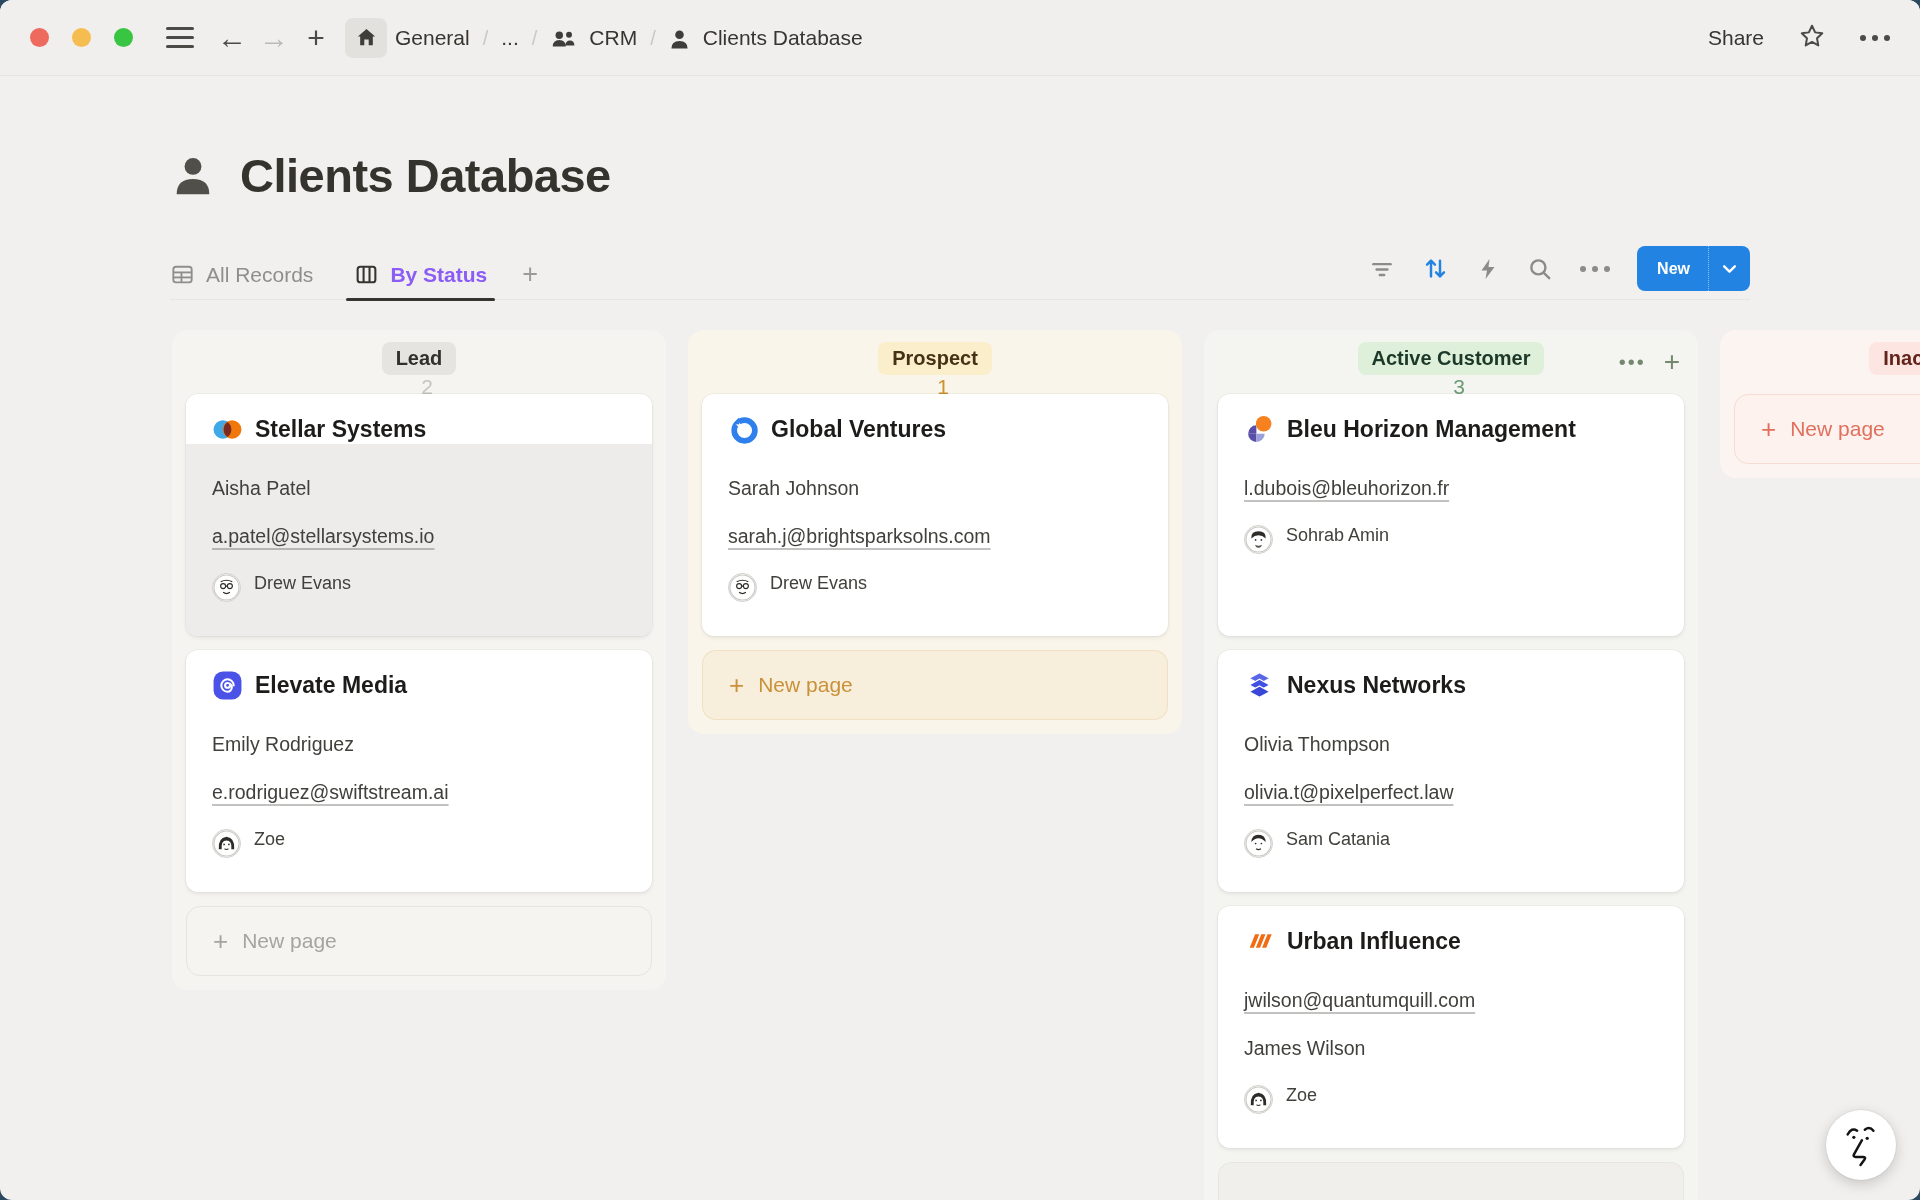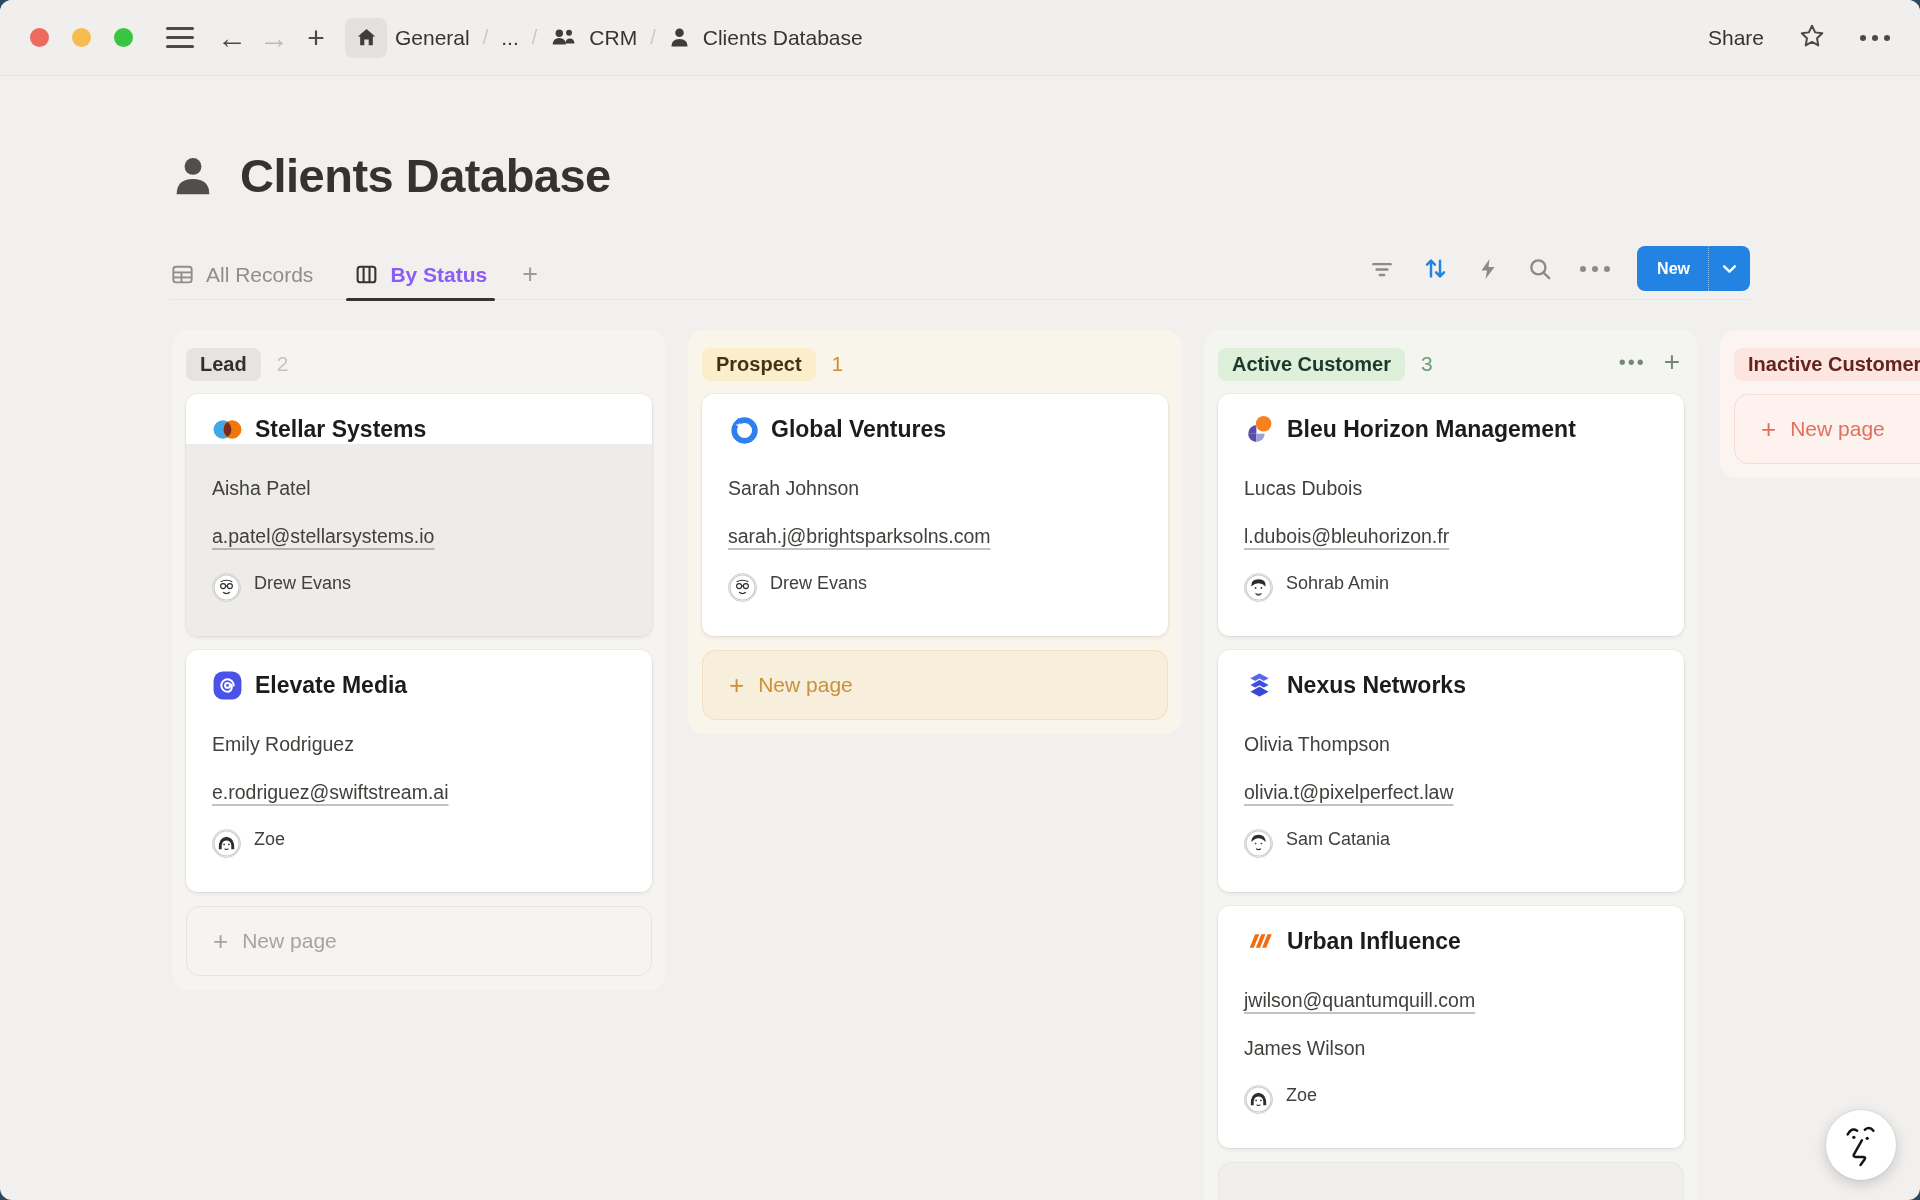--- a/index.html
+++ b/index.html
@@ -13,21 +13,21 @@
   .traffic{display:flex;gap:23px;align-items:center;margin-right:26px;}
   .light{width:19px;height:19px;border-radius:50%;}
   .light.red{background:#ee6a5f;} .light.yellow{background:#f5bd4f;} .light.green{background:#38c541;}
   .tbtn{display:flex;align-items:center;justify-content:center;width:42px;height:42px;border-radius:8px;
         font-size:30px;color:#4c4a46;cursor:default;}
   .burger{display:flex;flex-direction:column;gap:6px;width:42px;align-items:center;margin-right:10px;}
   .burger span{display:block;width:28px;height:3px;background:#4c4a46;border-radius:2px;}
   .arrow{font-size:30px;line-height:1;}
   .arrow.disabled{color:#bbbab6;}
   .home-chip{background:#e3e1de;border-radius:8px;width:42px;height:40px;display:flex;align-items:center;justify-content:center;margin:0 8px;}
-  .crumbs{display:flex;align-items:flex-start;gap:13px;font-size:21px;color:#37352f;white-space:nowrap;}
+  .crumbs{display:flex;align-items:flex-end;gap:13px;font-size:21px;color:#37352f;white-space:nowrap;}
   .crumb{cursor:default;}
   .crumb-sep{color:#c9c8c5;font-size:20px;}
   .crumb-ico{display:flex;align-items:center;}
   .tool-right{margin-left:auto;display:flex;align-items:center;gap:34px;}
   .share{font-size:21px;}
   .dots3{display:flex;gap:6px;align-items:center;}
   .dots3 i{width:6px;height:6px;border-radius:50%;background:#4c4a46;display:block;}
   
   .title-row{position:absolute;left:170px;top:148px;display:flex;align-items:center;gap:24px;}
   .title-text{font-size:47px;font-weight:700;letter-spacing:-0.5px;color:#35332d;}
@@ -43,21 +43,21 @@
   .cicon{display:flex;align-items:center;justify-content:center;}
   .new-btn{display:flex;align-items:stretch;background:#2383e2;border-radius:8px;height:45px;overflow:hidden;color:#fff;}
   .new-btn .label{display:flex;align-items:center;padding:0 18px 0 20px;font-size:16px;font-weight:700;}
   .new-btn .chev{display:flex;align-items:center;justify-content:center;width:42px;border-left:1px dotted rgba(255,255,255,0.5);}
   
   .col{position:absolute;top:330px;width:494px;border-radius:16px;padding:12px 14px;}
   .col-lead{left:172px;background:#f5f4f1;}
   .col-prospect{left:688px;background:#faf5ea;}
   .col-active{left:1204px;background:#f4f5f1;height:880px;}
   .col-inactive{left:1720px;background:#fcf4f1;width:500px;}
-  .col-head{display:flex;align-items:center;height:44px;margin-bottom:8px;position:relative;}
+  .col-head{display:flex;align-items:center;height:44px;margin-bottom:8px;position:relative;flex-direction:column;}
   .pill{font-size:20px;font-weight:600;padding:5px 14px;border-radius:8px;white-space:nowrap;}
   .pill-lead{background:#e5e4e1;color:#32302c;}
   .pill-prospect{background:#fbeecb;color:#453216;}
   .pill-active{background:#dff0da;color:#1c3829;}
   .pill-inactive{background:#fde6e1;color:#63241c;}
   .count{font-size:21px;margin-left:16px;}
   .count-lead{color:#c4c3c0;} .count-prospect{color:#cb912f;} .count-active{color:#6a9b72;}
   .col-actions{position:absolute;right:4px;top:6px;display:flex;gap:18px;align-items:center;color:#74886f;font-size:24px;}
   .col-actions .dotmenu{letter-spacing:2px;font-size:20px;}
   .col-actions .plus{font-size:28px;line-height:1;}
@@ -344,21 +344,20 @@
         <span class="logo">
           <svg width="31" height="31" viewBox="0 0 30 30">
             <path d="M12 19 L12 11 A8 8 0 0 0 4 19 Z" fill="#5a4fa8"></path>
             <path d="M12 19 L12 27 A8 8 0 0 1 4 19 Z" fill="#5a4fa8"></path>
             <path d="M12 19 L20 19 A8 8 0 0 1 12 27 Z" fill="#9aa0d8"></path>
             <circle cx="19" cy="9.5" r="7.5" fill="#f5821f"></circle>
           </svg>
         </span>
         <span class="cname">Bleu Horizon Management</span>
       </div>
-      <div class="field">Lucas Dubois</div>
       <div class="field"><span class="email">l.dubois@bleuhorizon.fr</span></div>
       <div class="owner">
         <span class="avatar">
           <svg width="27" height="27" viewBox="0 0 28 28" fill="none" stroke="#2d2c29" stroke-width="1.2">
             <circle cx="14" cy="14" r="13" fill="#fff" stroke="#c9c7c3"></circle>
             <path d="M6.5 13 Q6 5.5 14 5.5 Q22 5.5 21.5 13 Q18 9.5 14 9.5 Q10 9.5 6.5 13 Z" fill="#2d2c29" stroke="none"></path>
             <circle cx="11" cy="14.5" r="0.9" fill="#2d2c29" stroke="none"></circle>
               <circle cx="17" cy="14.5" r="0.9" fill="#2d2c29" stroke="none"></circle>
             <path d="M10.5 19.5 q3.5 2 7 0 q-0.5 3-3.5 3 q-3 0-3.5-3 Z" fill="#55534e" stroke="none"></path>
           </svg>

